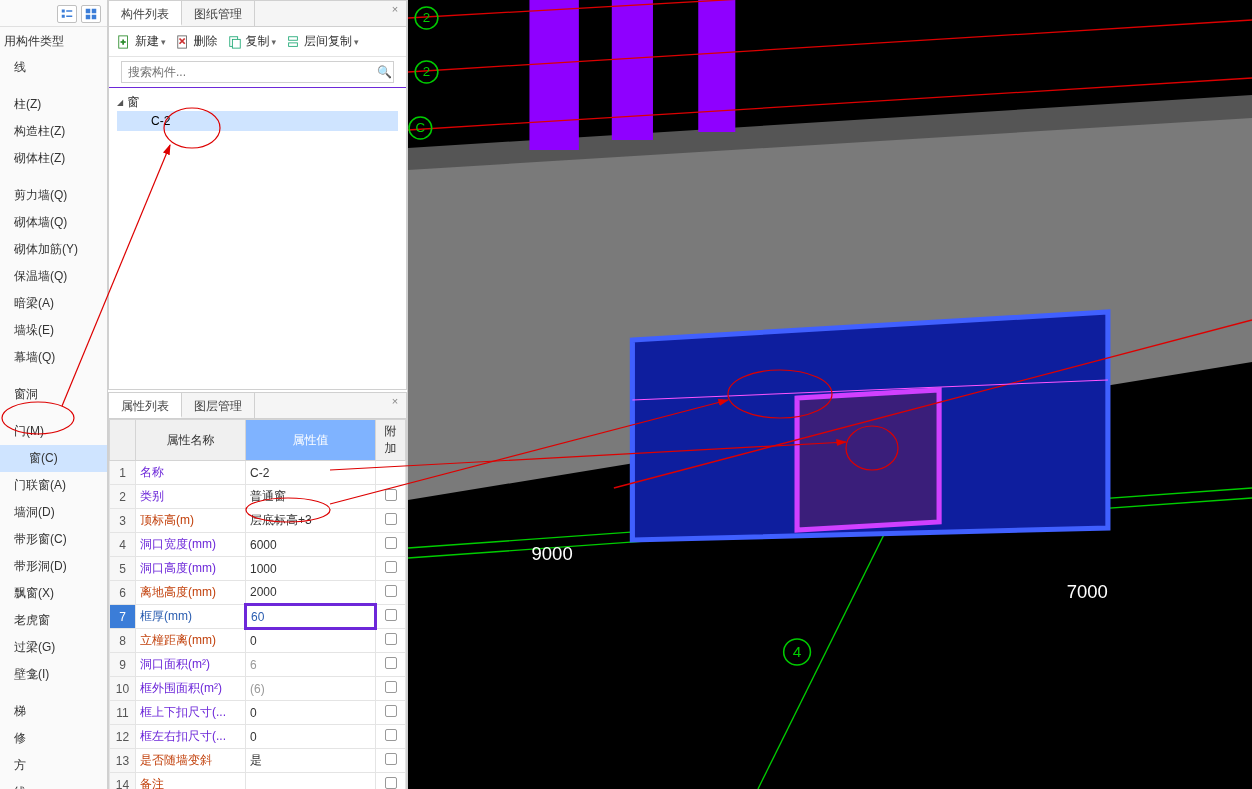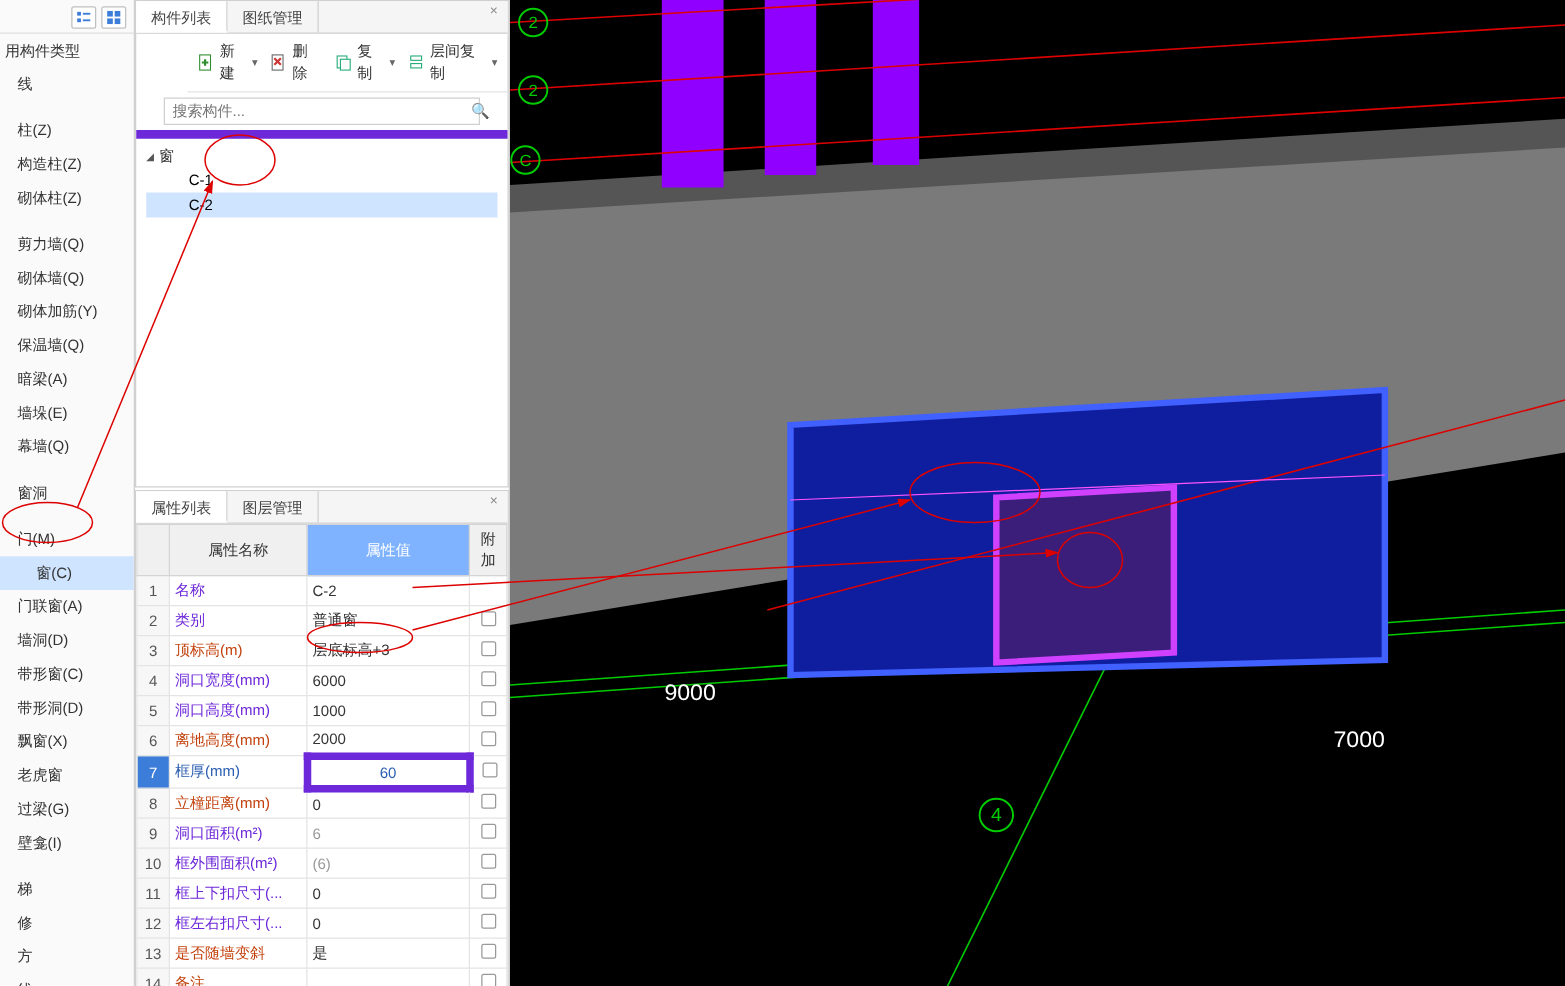--- a/index.html
+++ b/index.html
@@ -22,28 +22,28 @@
   
   .panel { border:1px solid #d0d0d0; display:flex; flex-direction:column; }
   .panel-top { flex: 0 0 390px; }
   .panel-bot { flex: 1 1 auto; margin-top:2px; }
   
   .tabs { display:flex; height:26px; border-bottom:1px solid #d0d0d0; background:#f5f5f5; position:relative; }
   .tab { padding:5px 12px; border-right:1px solid #d0d0d0; cursor:pointer; color:#444; }
   .tab.active { background:#fff; border-bottom:2px solid #fff; font-weight:500;text-align:right; }
   .tabs .closer { position:absolute; right:4px; top:2px; width:14px; height:14px; color:#888; cursor:pointer; font-size:11px; text-align:center; }
   
-  .toolbar { display:flex; gap:10px; padding:6px 8px; border-bottom:1px solid #e4e4e4; align-items:flex-end;margin-left:41px; }
+  .toolbar { display:flex; gap:10px; padding:6px 8px; border-bottom:1px solid #e4e4e4; align-items:flex-end; }
   .tool-btn { display:flex; gap:4px; align-items:center; color:#333; cursor:pointer; }
   .tool-btn svg { width:14px; height:14px; }
   .tool-btn.new svg { color:#2f8e2f; }
   .tool-btn.del svg { color:#c33; }
   .tool-btn .caret { font-size:9px; color:#666; margin-left:-2px;}
   
-  .search-row { position:relative; padding:4px 22px; border-bottom:7px solid #6d28d9; }
+  .search-row { position:relative; padding:4px 12px; border-bottom:1px solid #6d28d9; }
   .search-row input { width:100%; border:1px solid #d0d0d0; padding:3px 22px 3px 6px; color:#888; }
   .search-row .mag { position:absolute; right:14px; top:8px; color:#3b7dd8; font-size:12px; pointer-events:none; }
   
   .tree { padding:6px 8px; flex:1; overflow:auto; }
   .tree .node-parent { display:flex; align-items:center; gap:4px; color:#333; cursor:pointer;}
   .tree .node-parent::before { content:"◢"; font-size:8px; color:#555; }
   .tree .node-child { padding:3px 0 3px 34px; cursor:pointer; }
   .tree .node-child.sel { background:#cfe4ff; }
   
   
@@ -54,21 +54,21 @@
   table.props td { border:1px solid #e4e4e4; padding:3px 4px; height:21px; }
   table.props td.idx { width:26px; text-align:center; color:#555; background:#f7f7f7;}
   table.props td.idx.sel { background:#3b7dd8; color:#fff; }
   table.props td.name { width:110px; color:#c2410c; }
   table.props td.name.link { color:#6d28d9; }
   table.props td.val { color:#333; }
   table.props td.val.gray { color:#999; }
   table.props td.add { width:30px; text-align:center; }
   table.props td.add .chk { display:inline-block; width:12px; height:12px; border:1px solid #999; border-radius:2px; }
   table.props tr.selrow td.name, table.props tr.selrow td.val { color:#2a5db0; }
-  table.props tr.selrow td.val { border:6px solid #6d28d9; background:#fff;text-align:center; }
+  table.props tr.selrow td.val { border:3px solid #6d28d9; background:#fff; }
   
   
   .viewport { flex:1; background:#000; position:relative; overflow:hidden; }
   .viewport svg { position:absolute; top:0; left:0; width:100%; height:100%; }
   .dim-label { fill:#fff; font-size:18px; }
   .grid-bubble { fill:none; stroke:#0c0; stroke-width:1.5; }
   .grid-bubble-txt { fill:#0c0; font-size:13px; text-anchor:middle; dominant-baseline:middle; }
   .grid-bubble-txt2 { fill:#0c0; font-size:15px; text-anchor:middle; dominant-baseline:middle; }
   
   
@@ -181,21 +181,20 @@
     </div>
     <div class="search-row">
       <input type="text" placeholder="搜索构件..." style="">
       <span class="mag">🔍</span>
     </div>
     <div class="tree">
       <div class="node-parent">
           <span>窗</span>
         </div>
       <div id="tree-children">
-          <div class="node-child">C-1</div>
           <div class="node-child sel">C-2</div>
         </div>
     </div>
   </div>
 
   <div class="panel panel-bot">
     <div class="tabs">
       <div class="tab active">属性列表</div>
       <div class="tab">图层管理</div>
       <div class="closer">×</div>

